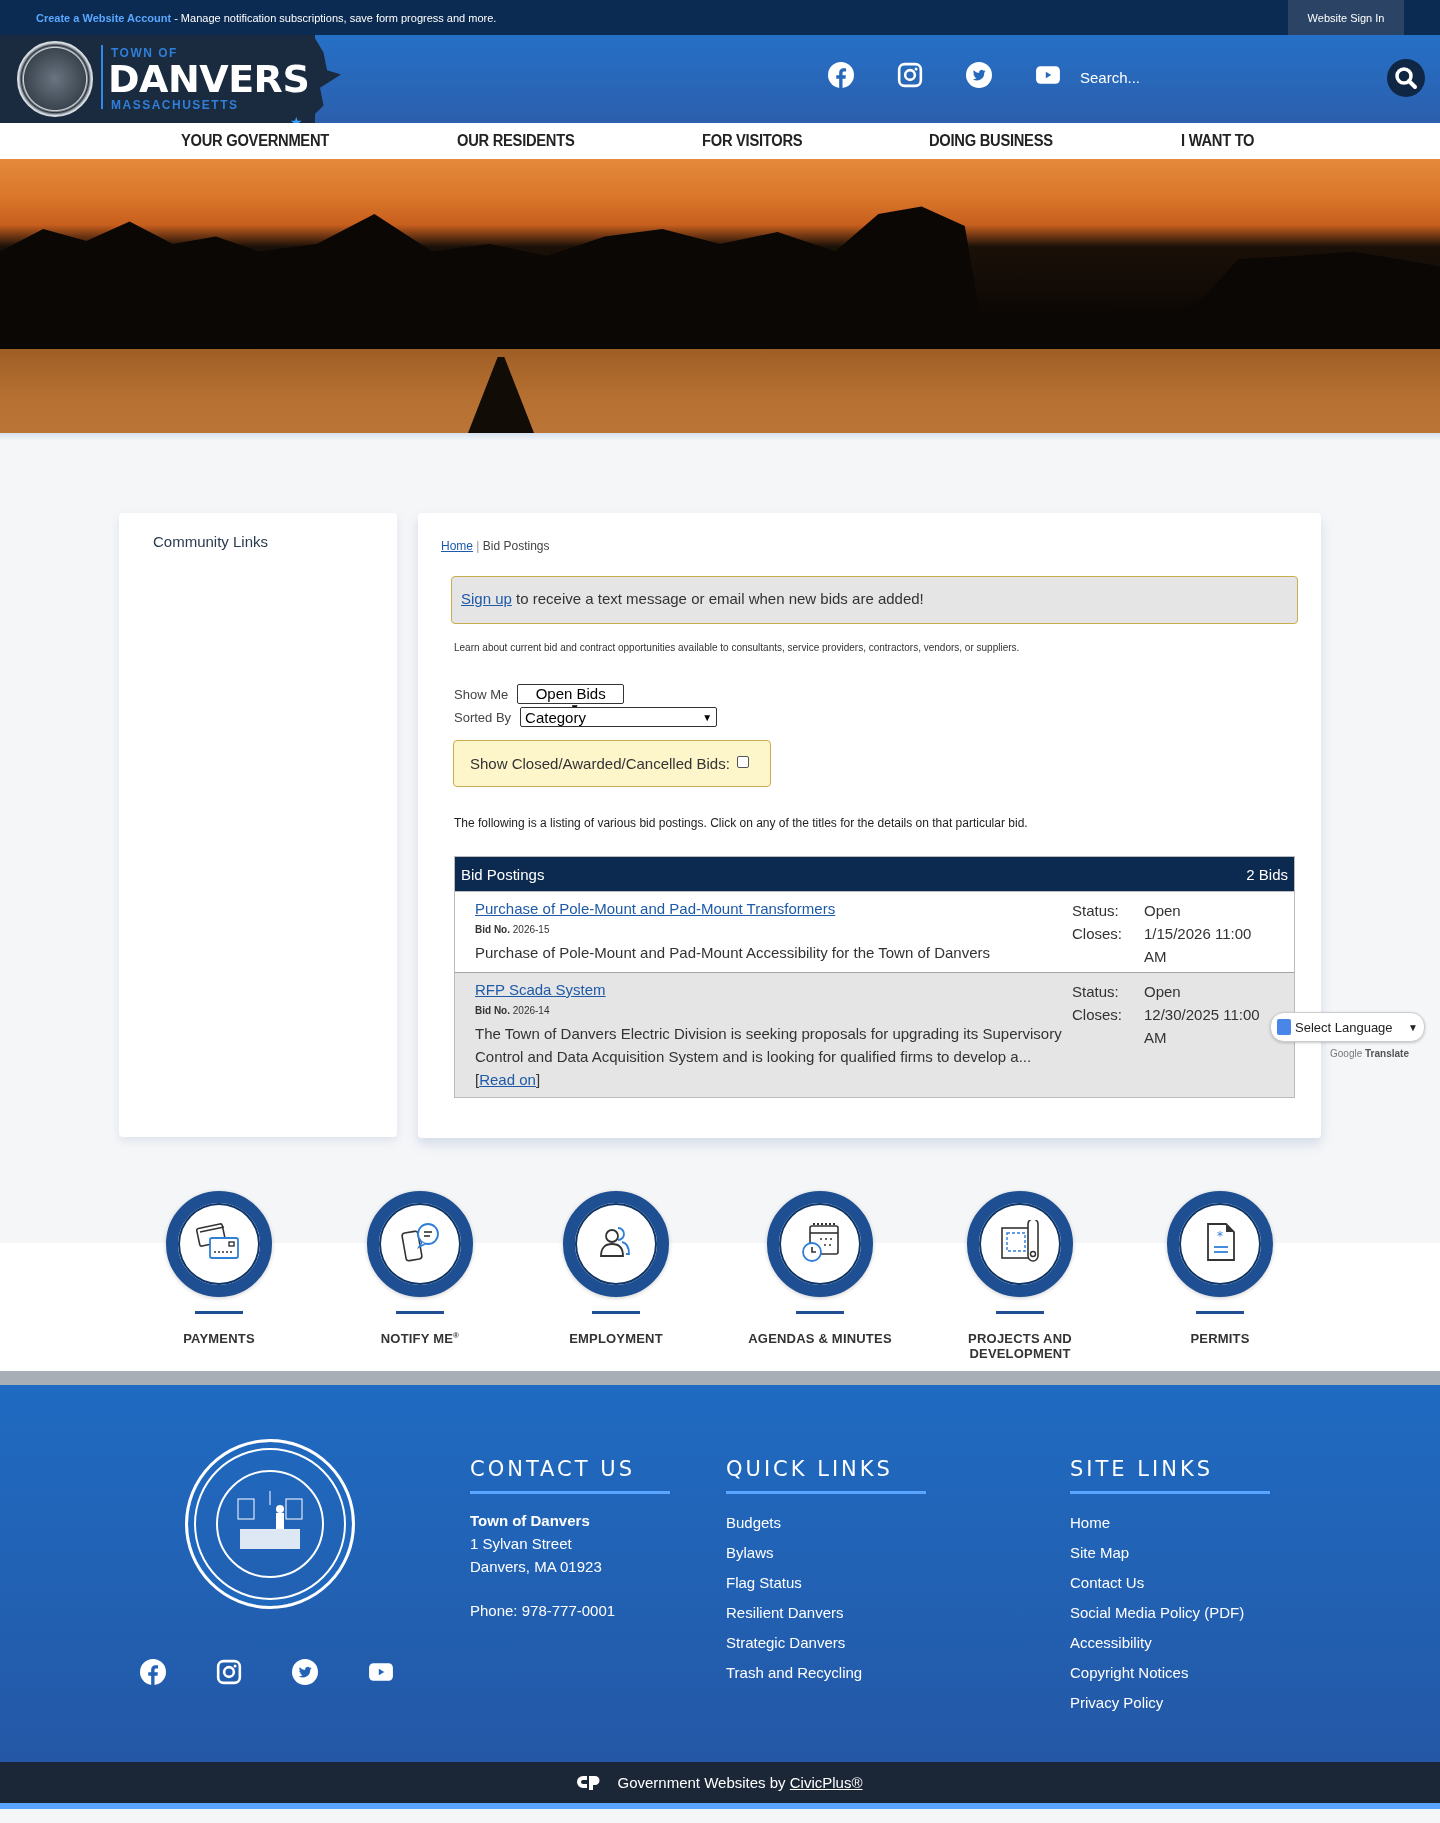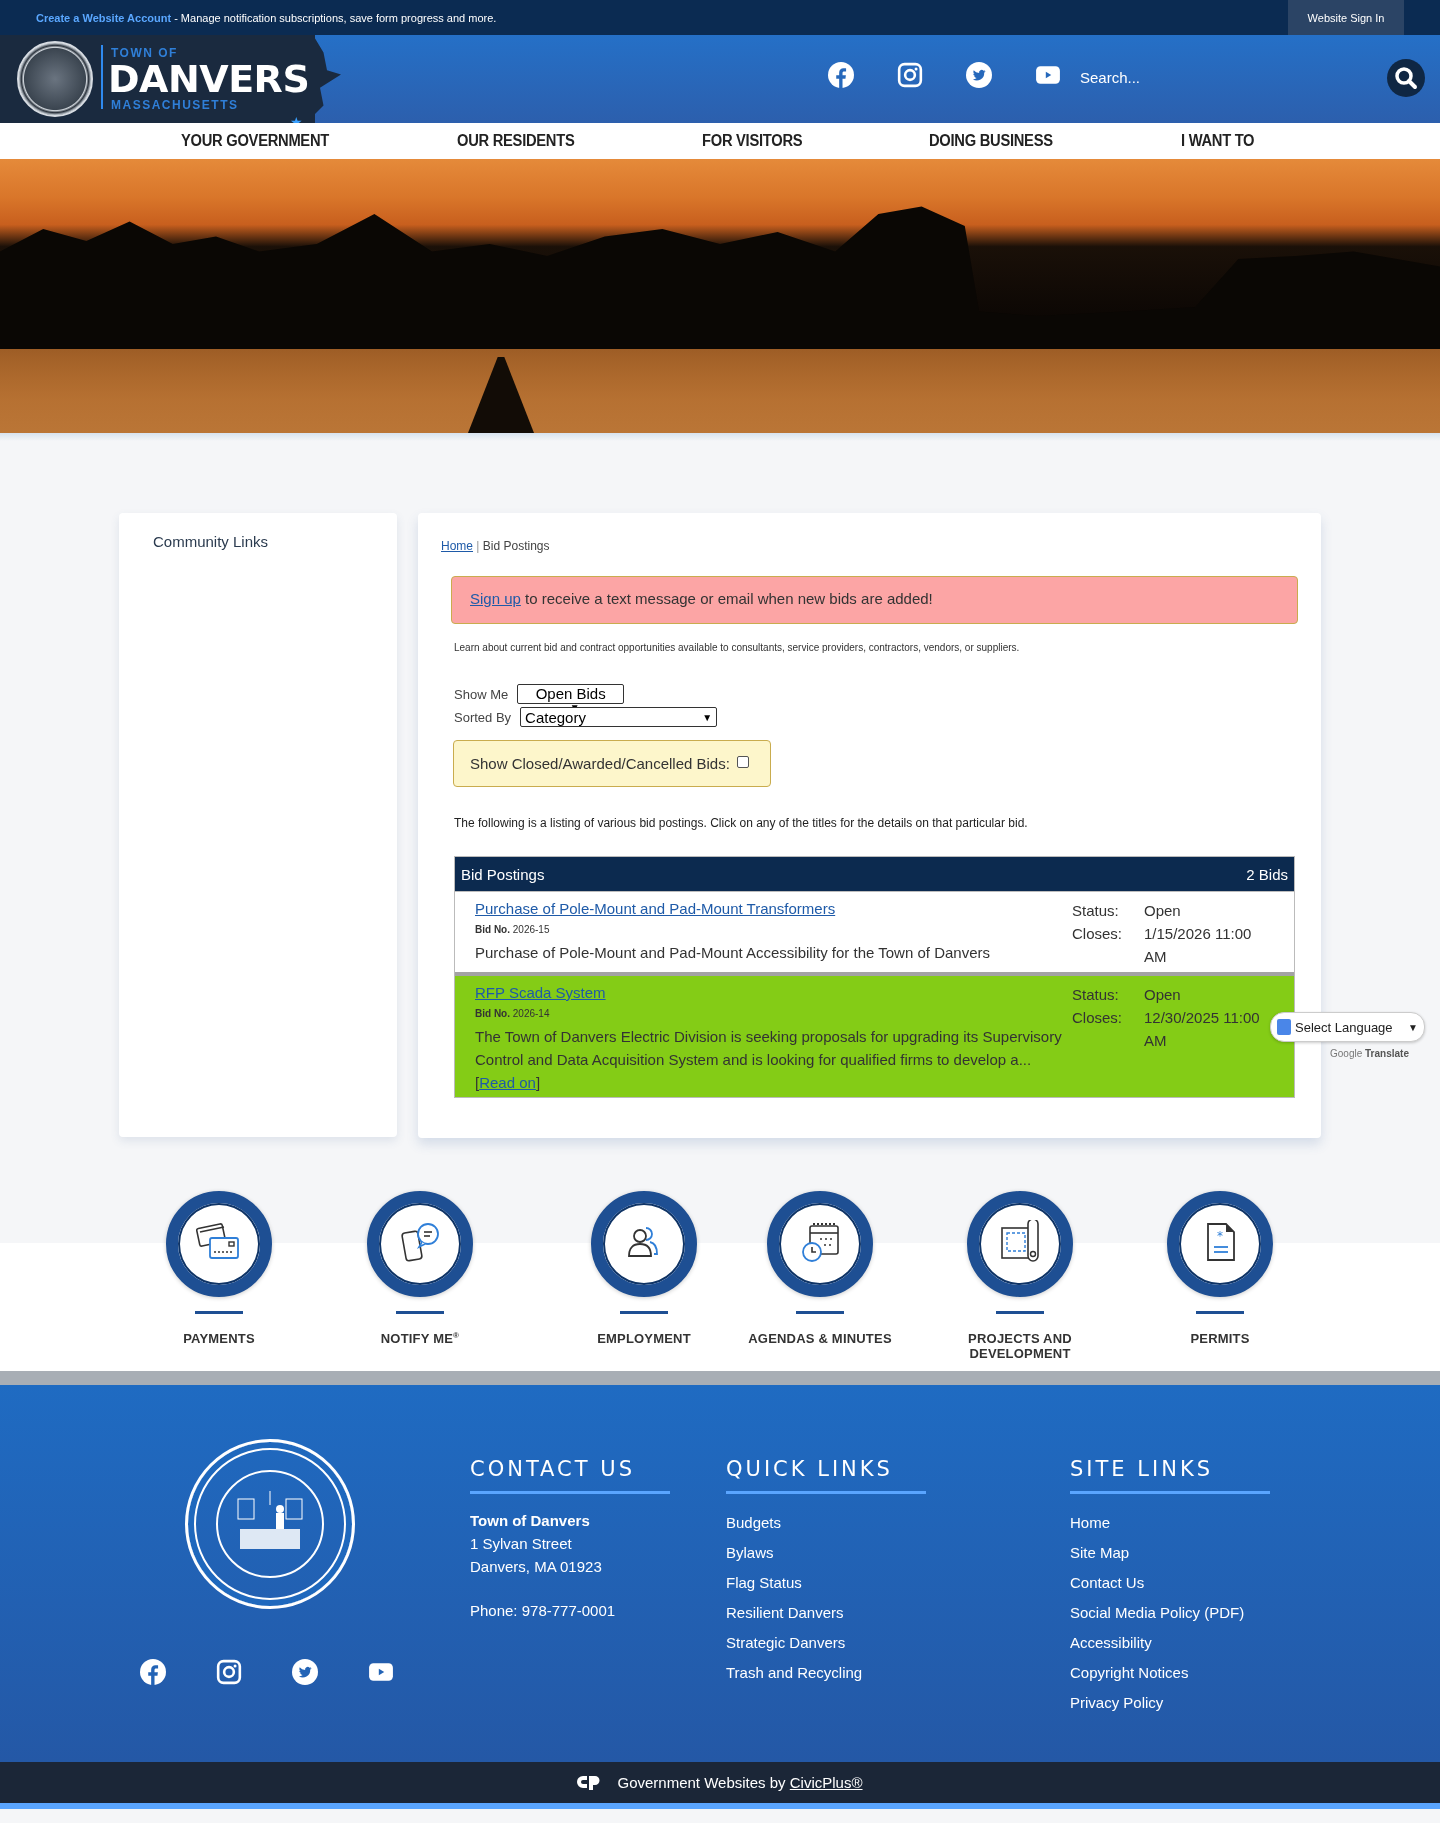--- a/index.html
+++ b/index.html
@@ -46,38 +46,38 @@
   
   .content-wrap { position: relative; height: 802px; }
   .side-card { position: absolute; left: 119px; top: 72px; width: 278px; height: 624px; background: #fff; border-radius: 4px; box-shadow: 0 4px 10px rgba(60,90,140,0.12); }
   .side-title { position: absolute; left: 34px; top: 20px; font-size: 15px; color: #2a3a4e; }
   .main-card { position: absolute; left: 418px; top: 72px; width: 903px; height: 625px; background: #fff; border-radius: 4px; box-shadow: 0 6px 12px rgba(60,100,160,0.18); }
 
   .breadcrumb { position: absolute; left: 23px; top: 26px; font-size: 12px; color: #444; }
   .breadcrumb a { color: #1e5aa8; }
   .breadcrumb .sep { color: #999; }
 
-  .alert { position: absolute; left: 33px; top: 63px; width: 847px; height: 48px; background: #fca5a5; border: 1px solid #c9ac4e; border-radius: 4px; font-size: 15px; color: #333; padding: 13px 18px; }
+  .alert { position: absolute; left: 33px; top: 63px; width: 847px; height: 48px; background: #e5e5e5; border: 1px solid #c9ac4e; border-radius: 4px; font-size: 15px; color: #333; padding: 13px 9px; }
   .alert a { color: #1e5aa8; }
 
   .intro { position: absolute; left: 36px; top: 129px; font-size: 10px; color: #333; }
 
   .filter-row { position: absolute; left: 36px; font-size: 13px; color: #444; display: flex; align-items: center; gap: 9px; }
   .select { height: 20px; border: 1px solid #333; border-radius: 2px; background: #fff; font-size: 15px; color: #000; padding: 0 4px; display: flex; align-items: center; justify-content: space-between; font-family: "Liberation Sans", sans-serif; }
   .select .chev { font-size: 10px; margin-left: 8px; }
 
   .closed-box { position: absolute; left: 35px; top: 227px; width: 318px; height: 47px; background: #fdf6cb; border: 1px solid #c9ac4e; border-radius: 4px; font-size: 15px; color: #333; display: flex; align-items: center; padding-left: 16px; }
   .checkbox { width: 12px; height: 12px; border: 1px solid #555; border-radius: 2px; background: #fff; margin-left: 7px; margin-top: -3px; }
 
   .listing-intro { position: absolute; left: 36px; top: 303px; font-size: 12px; color: #222; }
 
   .bids { position: absolute; left: 36px; top: 343px; width: 841px; border: 1px solid #bbb; }
   .bids-head { height: 34px; background: #0c2a4f; color: #fff; font-size: 15px; display: flex; align-items: center; justify-content: space-between; padding: 0 6px; }
   .bid { position: relative; border-top: 1px solid #bdbdbd; padding: 8px 20px 6px 20px; }
-  .bid.alt { background: #84cc16; border-top: 4px solid #a3a3a3; }
+  .bid.alt { background: #e5e5e5; border-top: 1px solid #a3a3a3; }
   .bid-title { font-size: 15px; color: #1e5aa8; text-decoration: underline; display: inline-block; height: 21px; }
   .bid-no { font-size: 10px; color: #333; margin-top: 3px; height: 17px; }
   .bid-no b { font-weight: bold; }
   .bid-desc { font-size: 15px; color: #333; line-height: 23px; width: 600px; }
   .bid-meta { position: absolute; left: 617px; top: 7px; font-size: 15px; color: #333; line-height: 23px; }
   .bid-meta .row { display: flex; }
   .bid-meta .k { width: 72px; }
   .bid-meta .v { width: 130px; }
 
   .translate { position: absolute; left: 1270px; top: 1012px; width: 155px; height: 30px; background: #fff; border: 1px solid #ccc; border-radius: 14px; font-size: 13px; color: #222; display: flex; align-items: center; padding-left: 6px; box-shadow: 0 1px 3px rgba(0,0,0,0.2); }
@@ -300,21 +300,21 @@
             <rect x="6" y="12" width="16" height="28" rx="3" transform="rotate(-10 14 26)" fill="none" stroke="#333" stroke-width="1.6"></rect>
             <circle cx="30" cy="14" r="10" fill="#fff" stroke="#2f7fd8" stroke-width="1.8"></circle>
             <path d="M24 22 l-3 5 l6 -3" fill="#fff" stroke="#2f7fd8" stroke-width="1.6"></path>
             <line x1="26" y1="12" x2="34" y2="12" stroke="#333" stroke-width="1.6"></line>
             <line x1="26" y1="16" x2="32" y2="16" stroke="#333" stroke-width="1.6"></line>
           </svg></span>
       </div>
       <div class="bar"></div>
       <div class="label"><span>NOTIFY ME</span><sup style="font-size:8px;">®</sup></div>
     </div>
-    <div class="qi" style="left: 544px;">
+    <div class="qi" style="left: 516px;">
       <div class="circle">
         <span><svg width="40" height="40" viewBox="0 0 40 40">
             <path d="M22 6 a6 6 0 1 1 0 12 M26 20 c5 1 7 5 7 12 h-3" fill="none" stroke="#2f7fd8" stroke-width="1.8"></path>
             <circle cx="16" cy="14" r="6" fill="none" stroke="#333" stroke-width="1.8"></circle>
             <path d="M5 34 c0-8 4-12 11-12 s11 4 11 12z" fill="none" stroke="#333" stroke-width="1.8"></path>
           </svg></span>
       </div>
       <div class="bar"></div>
       <div class="label"><span>EMPLOYMENT</span></div>
     </div>

